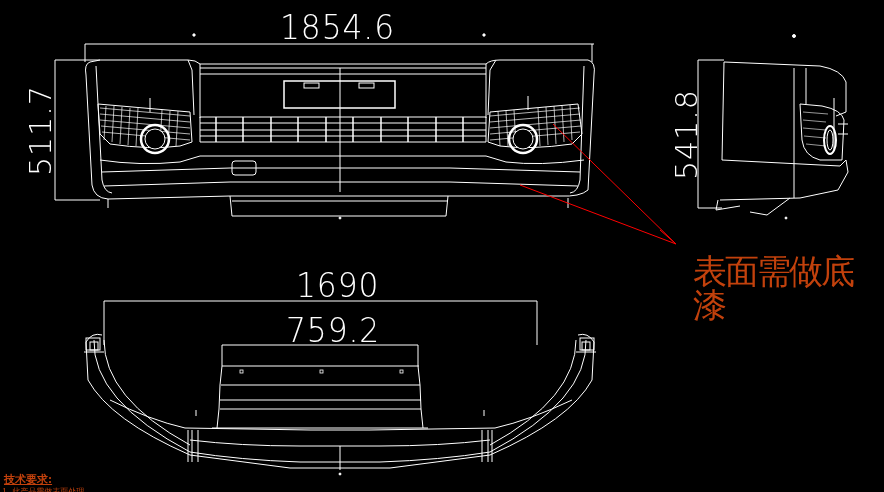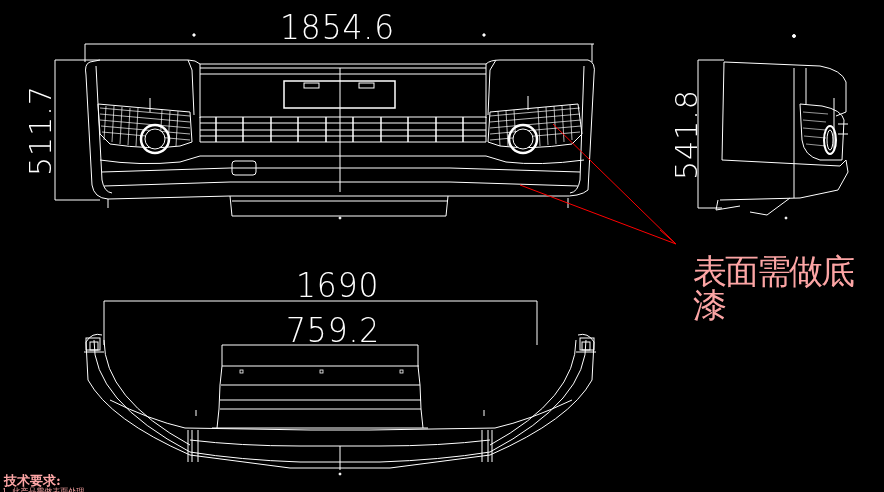--- a/index.html
+++ b/index.html
@@ -1,23 +1,23 @@
 <!DOCTYPE html>
 <html><head>
 <meta charset="utf-8">
 <style>
   html, body { margin: 0; padding: 0; background: #000; }
   body { width: 884px; height: 492px; overflow: hidden; position: relative; font-family: "DejaVu Sans", sans-serif; }
   #canvas { position: absolute; left: 0; top: 0; width: 884px; height: 492px; }
   .dim-text { position: absolute; color: #fff; font-family: "DejaVu Sans", sans-serif; font-weight: 100; letter-spacing: 1px; line-height: 1; }
   .dim-h { font-size: 34px; transform: scaleX(0.92); transform-origin: left top; }
   .dim-v { font-size: 30px; transform-origin: left top; transform: rotate(-90deg); }
-  .annot { position: absolute; color: #fca5a5; font-family: "DejaVu Serif", serif; line-height: 1; }
+  .annot { position: absolute; color: #c2410c; font-family: "DejaVu Serif", serif; line-height: 1; }
   .annot-main { left: 693px; top: 254px; font-size: 34px; letter-spacing: -2px; }
-  .annot-tech { left: 4px; top: 474px; font-size: 13px; font-weight: bold; }
+  .annot-tech { left: 4px; top: 474px; font-size: 11px; font-weight: bold; text-decoration: underline; }
   .annot-tech2 { left: 2px; top: 488px; font-size: 8px; }
 </style>
 </head>
 <body>
 
 <svg id="canvas" viewBox="0 0 884 492" xmlns="http://www.w3.org/2000/svg" fill="none" stroke="#fff" stroke-width="1">
 
   <g>
 
     <line x1="85" y1="44" x2="594" y2="44"></line>

